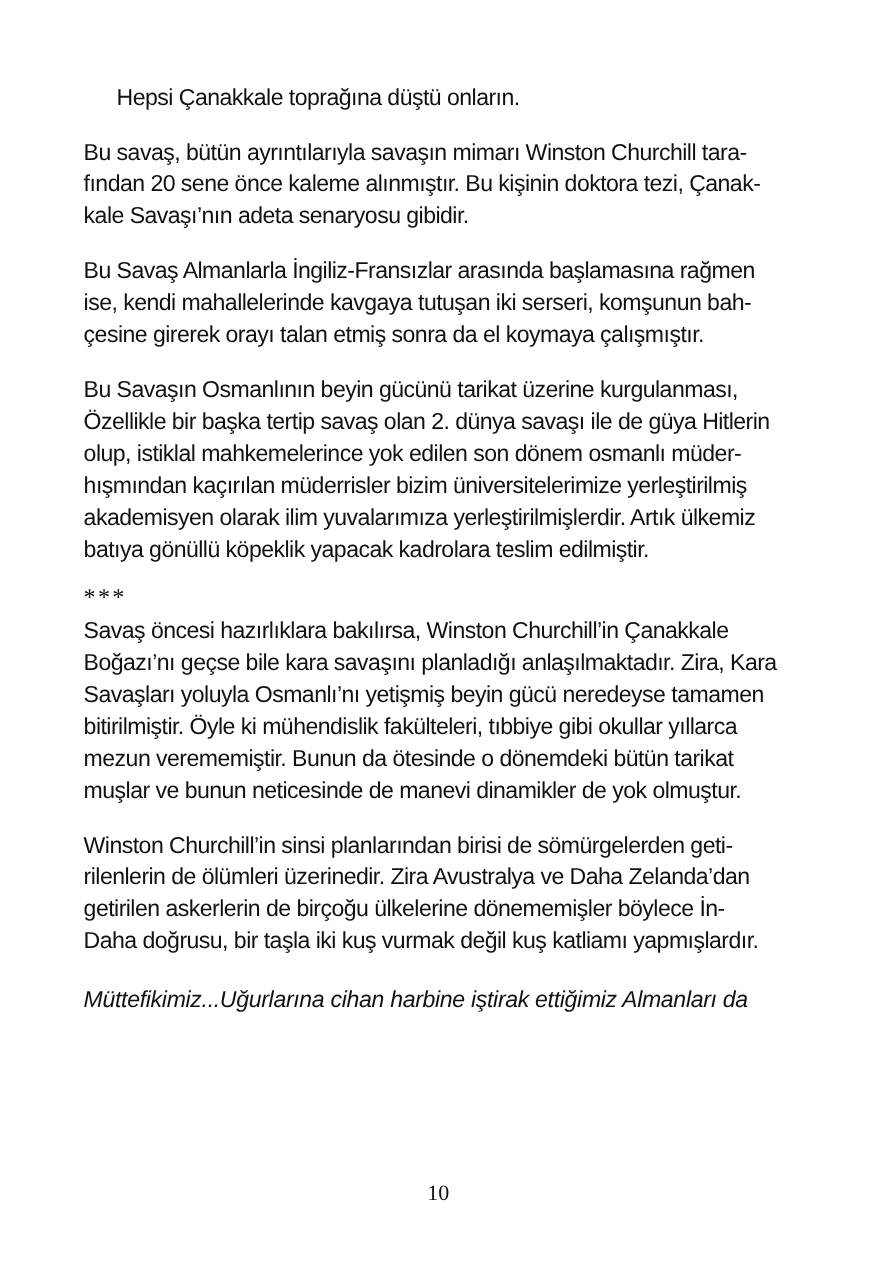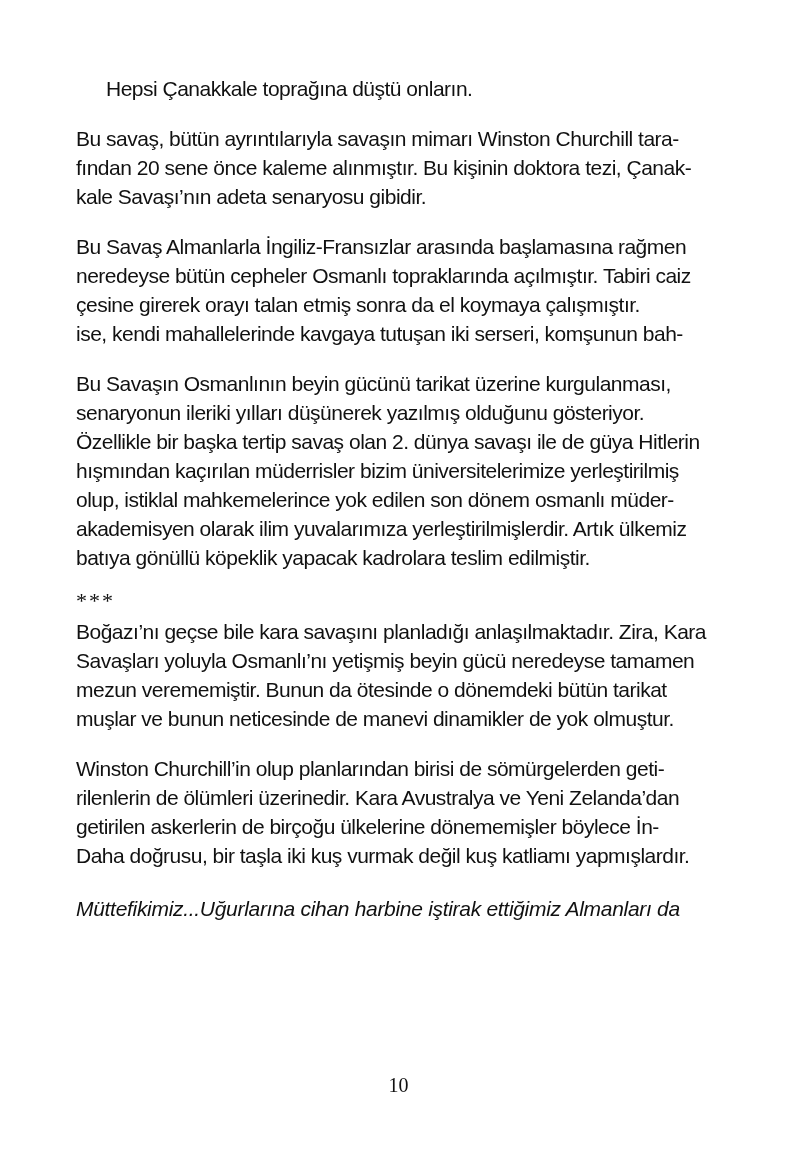--- a/index.html
+++ b/index.html
@@ -63,45 +63,45 @@
       <div class="block opening">
         <div class="line">Hepsi Çanakkale toprağına düştü onların.</div>
       </div>
       <div class="block paragraph">
         <div class="line">Bu savaş, bütün ayrıntılarıyla savaşın mimarı Winston Churchill tara-</div>
         <div class="line">fından 20 sene önce kaleme alınmıştır. Bu kişinin doktora tezi, Çanak-</div>
         <div class="line">kale Savaşı’nın adeta senaryosu gibidir.</div>
       </div>
       <div class="block paragraph">
         <div class="line">Bu Savaş Almanlarla İngiliz-Fransızlar arasında başlamasına rağmen</div>
-        <div class="line">neredeyse bütün cepheler Osmanlı topraklarında açılmıştır. Tabiri caiz</div>
+        <div class="line">ise, kendi mahallelerinde kavgaya tutuşan iki serseri, komşunun bah-</div>
         <div class="line">çesine girerek orayı talan etmiş sonra da el koymaya çalışmıştır.</div>
-        <div class="line">ise, kendi mahallelerinde kavgaya tutuşan iki serseri, komşunun bah-</div>
       </div>
       <div class="block paragraph">
         <div class="line">Bu Savaşın Osmanlının beyin gücünü tarikat üzerine kurgulanması,</div>
-        <div class="line">senaryonun ileriki yılları düşünerek yazılmış olduğunu gösteriyor.</div>
         <div class="line">Özellikle bir başka tertip savaş olan 2. dünya savaşı ile de güya Hitlerin</div>
+        <div class="line">olup, istiklal mahkemelerince yok edilen son dönem osmanlı müder-</div>
         <div class="line">hışmından kaçırılan müderrisler bizim üniversitelerimize yerleştirilmiş</div>
-        <div class="line">olup, istiklal mahkemelerince yok edilen son dönem osmanlı müder-</div>
         <div class="line">akademisyen olarak ilim yuvalarımıza yerleştirilmişlerdir. Artık ülkemiz</div>
         <div class="line">batıya gönüllü köpeklik yapacak kadrolara teslim edilmiştir.</div>
       </div>
       <div class="block separator">
         <div class="line">***</div>
       </div>
       <div class="block paragraph-tight">
+        <div class="line">Savaş öncesi hazırlıklara bakılırsa, Winston Churchill’in Çanakkale</div>
         <div class="line">Boğazı’nı geçse bile kara savaşını planladığı anlaşılmaktadır. Zira, Kara</div>
         <div class="line">Savaşları yoluyla Osmanlı’nı yetişmiş beyin gücü neredeyse tamamen</div>
+        <div class="line">bitirilmiştir. Öyle ki mühendislik fakülteleri, tıbbiye gibi okullar yıllarca</div>
         <div class="line">mezun verememiştir. Bunun da ötesinde o dönemdeki bütün tarikat</div>
         <div class="line">muşlar ve bunun neticesinde de manevi dinamikler de yok olmuştur.</div>
       </div>
       <div class="block paragraph">
-        <div class="line">Winston Churchill’in olup planlarından birisi de sömürgelerden geti-</div>
-        <div class="line">rilenlerin de ölümleri üzerinedir. Kara Avustralya ve Yeni Zelanda’dan</div>
+        <div class="line">Winston Churchill’in sinsi planlarından birisi de sömürgelerden geti-</div>
+        <div class="line">rilenlerin de ölümleri üzerinedir. Zira Avustralya ve Daha Zelanda’dan</div>
         <div class="line">getirilen askerlerin de birçoğu ülkelerine dönememişler böylece İn-</div>
         <div class="line">Daha doğrusu, bir taşla iki kuş vurmak değil kuş katliamı yapmışlardır.</div>
       </div>
       <div class="block italic">
         <div class="line">Müttefikimiz...Uğurlarına cihan harbine iştirak ettiğimiz Almanları da</div>
       </div>
     </div>
   <div class="page-number">10</div>
 </div>
 

